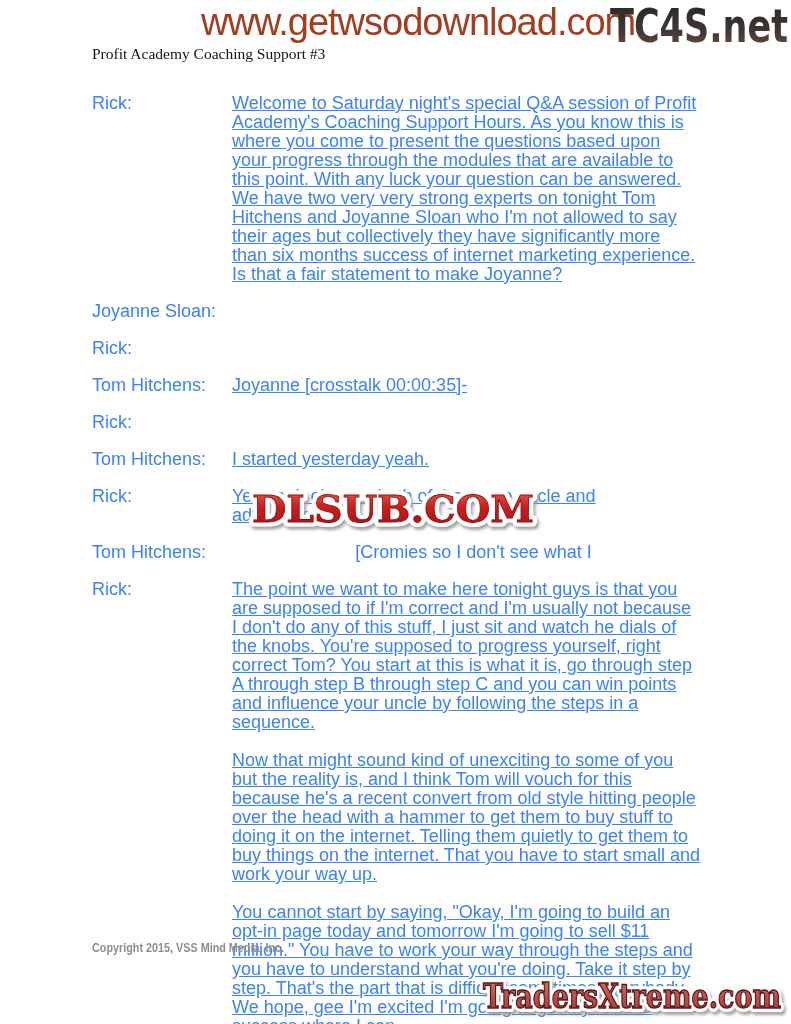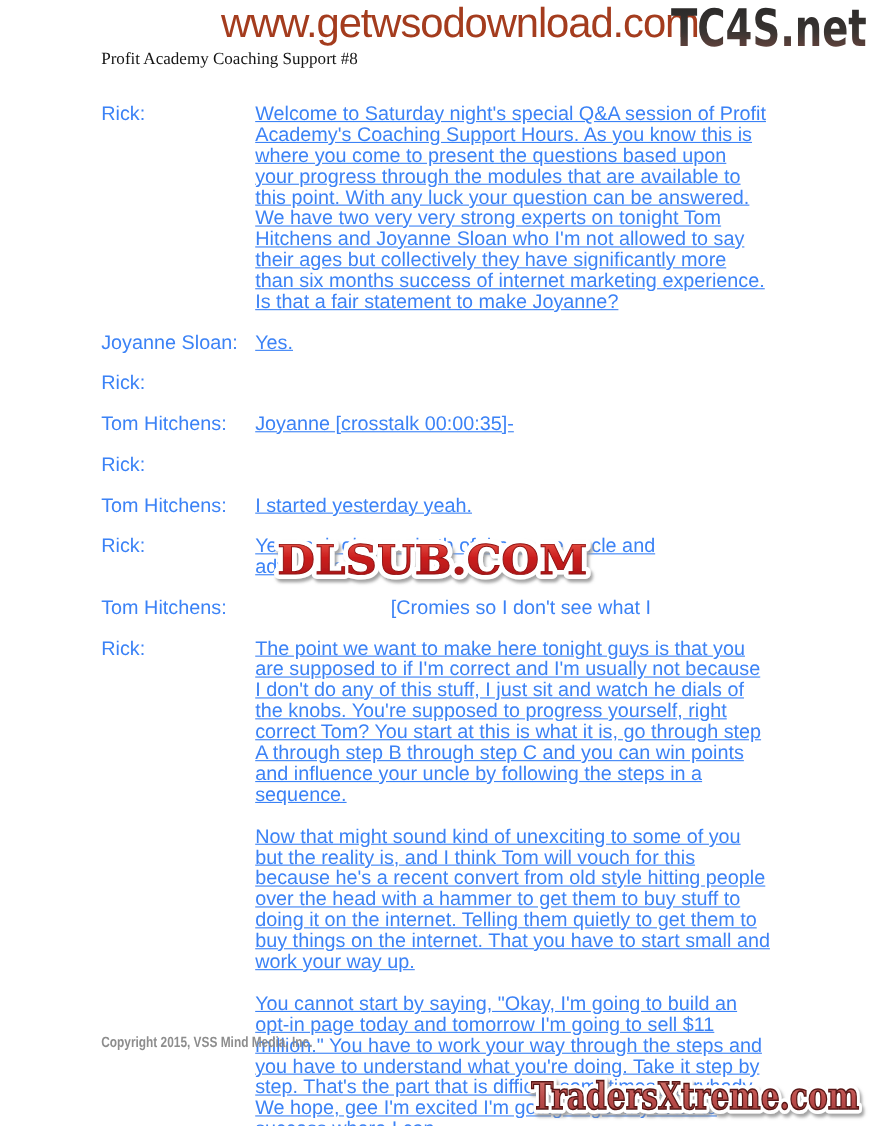--- a/index.html
+++ b/index.html
@@ -53,34 +53,31 @@
     <defs>
       <linearGradient id="tc4sGrad" x1="0" y1="0" x2="0" y2="1">
         <stop offset="0" stop-color="#272727"></stop>
         <stop offset="0.55" stop-color="#3a3532"></stop>
         <stop offset="1" stop-color="#7d4b43"></stop>
       </linearGradient>
     </defs>
     <text x="93" y="42" text-anchor="middle" textLength="178" lengthAdjust="spacingAndGlyphs" font-family="DejaVu Sans, sans-serif" font-size="47" font-weight="bold" fill="url(#tc4sGrad)">TC4S.net</text>
   </svg>
 
-  <div class="doc-title">Profit Academy Coaching Support #8</div>
+  <div class="doc-title">Profit Academy Coaching Support #3</div>
 
   <div class="transcript">
       <div class="row">
         <div class="speaker">Rick:</div>
         <div class="dialogue">
           <p>Welcome to Saturday night's special Q&amp;A session of Profit Academy's Coaching Support Hours. As you know this is where you come to present the questions based upon your progress through the modules that are available to this point. With any luck your question can be answered. We have two very very strong experts on tonight Tom Hitchens and Joyanne Sloan who I'm not allowed to say their ages but collectively they have significantly more than six months success of internet marketing experience. Is that a fair statement to make Joyanne?</p>
         </div>
       </div>
       <div class="row">
         <div class="speaker">Joyanne Sloan:</div>
-        <div class="dialogue">
-          <p>Yes.</p>
-        </div>
       </div>
       <div class="row">
         <div class="speaker">Rick:</div>
       </div>
       <div class="row">
         <div class="speaker">Tom Hitchens:</div>
         <div class="dialogue">
           <p>Joyanne [crosstalk 00:00:35]-</p>
         </div>
       </div>

